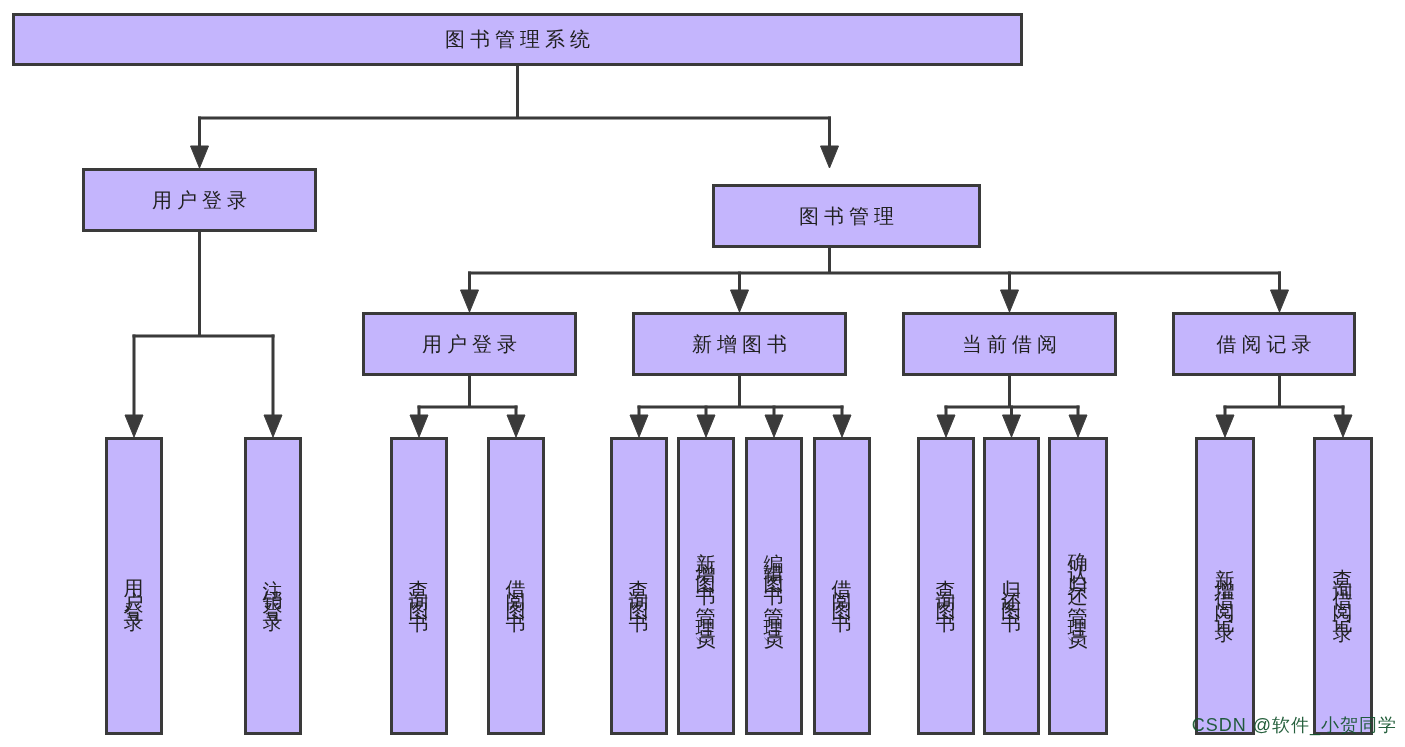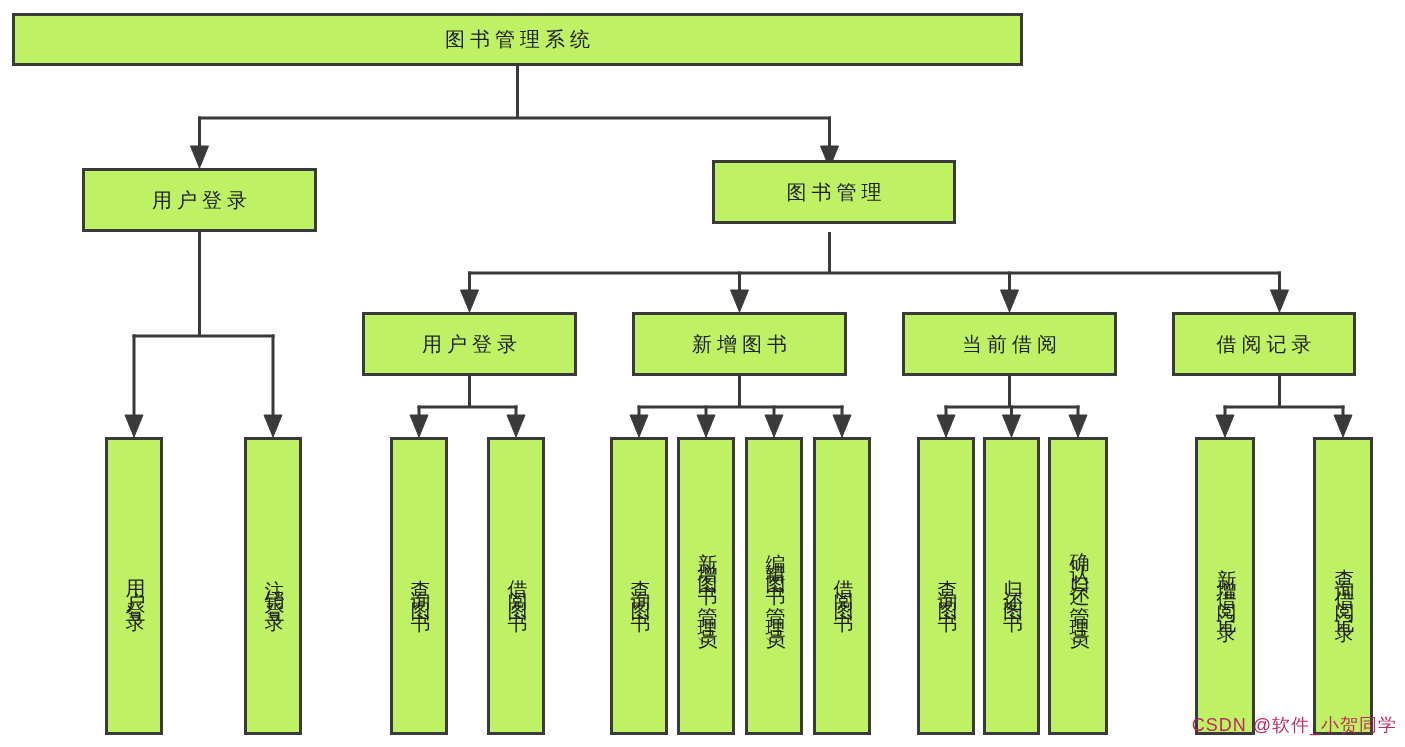--- a/index.html
+++ b/index.html
@@ -23,27 +23,26 @@
     stroke-width: 3;
   }
   #connectors polygon {
     fill: var(--line);
     stroke: var(--line);
     stroke-width: 1;
   }
   .node {
     position: absolute;
     box-sizing: border-box;
-    background: #bef264;
+    background: #c4b5fd;
     border: 3px solid var(--line);
     display: flex;
     align-items: center;
     justify-content: center;
     color: var(--text);
-    font-family: Liberation Mono, monospace;
   }
   .node.horizontal .label {
     font-size: 20px;
     letter-spacing: 5px;
     white-space: nowrap;
     text-indent: 5px; 
   }
   .node.vertical .label {
     writing-mode: vertical-rl;
     text-orientation: mixed;
@@ -122,21 +121,21 @@
       <line x1="1343" y1="405.5" x2="1343" y2="419"></line>
       <polygon points="1334,415 1352,415 1343,437"></polygon>
     </svg>
   <div id="nodes">
       <div class="node horizontal" style="left: 12px; top: 13px; width: 1011px; height: 53px;">
         <span class="label">图书管理系统</span>
       </div>
       <div class="node horizontal" style="left: 82px; top: 168px; width: 235px; height: 64px;">
         <span class="label">用户登录</span>
       </div>
-      <div class="node horizontal" style="left: 712px; top: 160px; width: 244px; height: 64px;">
+      <div class="node horizontal" style="left: 712px; top: 184px; width: 269px; height: 64px;">
         <span class="label">图书管理</span>
       </div>
       <div class="node horizontal" style="left: 362px; top: 312px; width: 215px; height: 64px;">
         <span class="label">用户登录</span>
       </div>
       <div class="node horizontal" style="left: 632px; top: 312px; width: 215px; height: 64px;">
         <span class="label">新增图书</span>
       </div>
       <div class="node horizontal" style="left: 902px; top: 312px; width: 215px; height: 64px;">
         <span class="label">当前借阅</span>
@@ -177,14 +176,14 @@
       <div class="node vertical" style="left: 1048px; top: 437px; width: 60px; height: 298px;">
         <span class="label">确认归还（管理员）</span>
       </div>
       <div class="node vertical" style="left: 1195px; top: 437px; width: 60px; height: 298px;">
         <span class="label">新增借阅记录</span>
       </div>
       <div class="node vertical" style="left: 1313px; top: 437px; width: 60px; height: 298px;">
         <span class="label">查询借阅记录</span>
       </div>
     </div>
-  <div class="watermark" style="color: #be185d;">CSDN @软件_小贺同学</div>
+  <div class="watermark" style="color: #14532d;">CSDN @软件_小贺同学</div>
 </div>
 
 </body></html>

